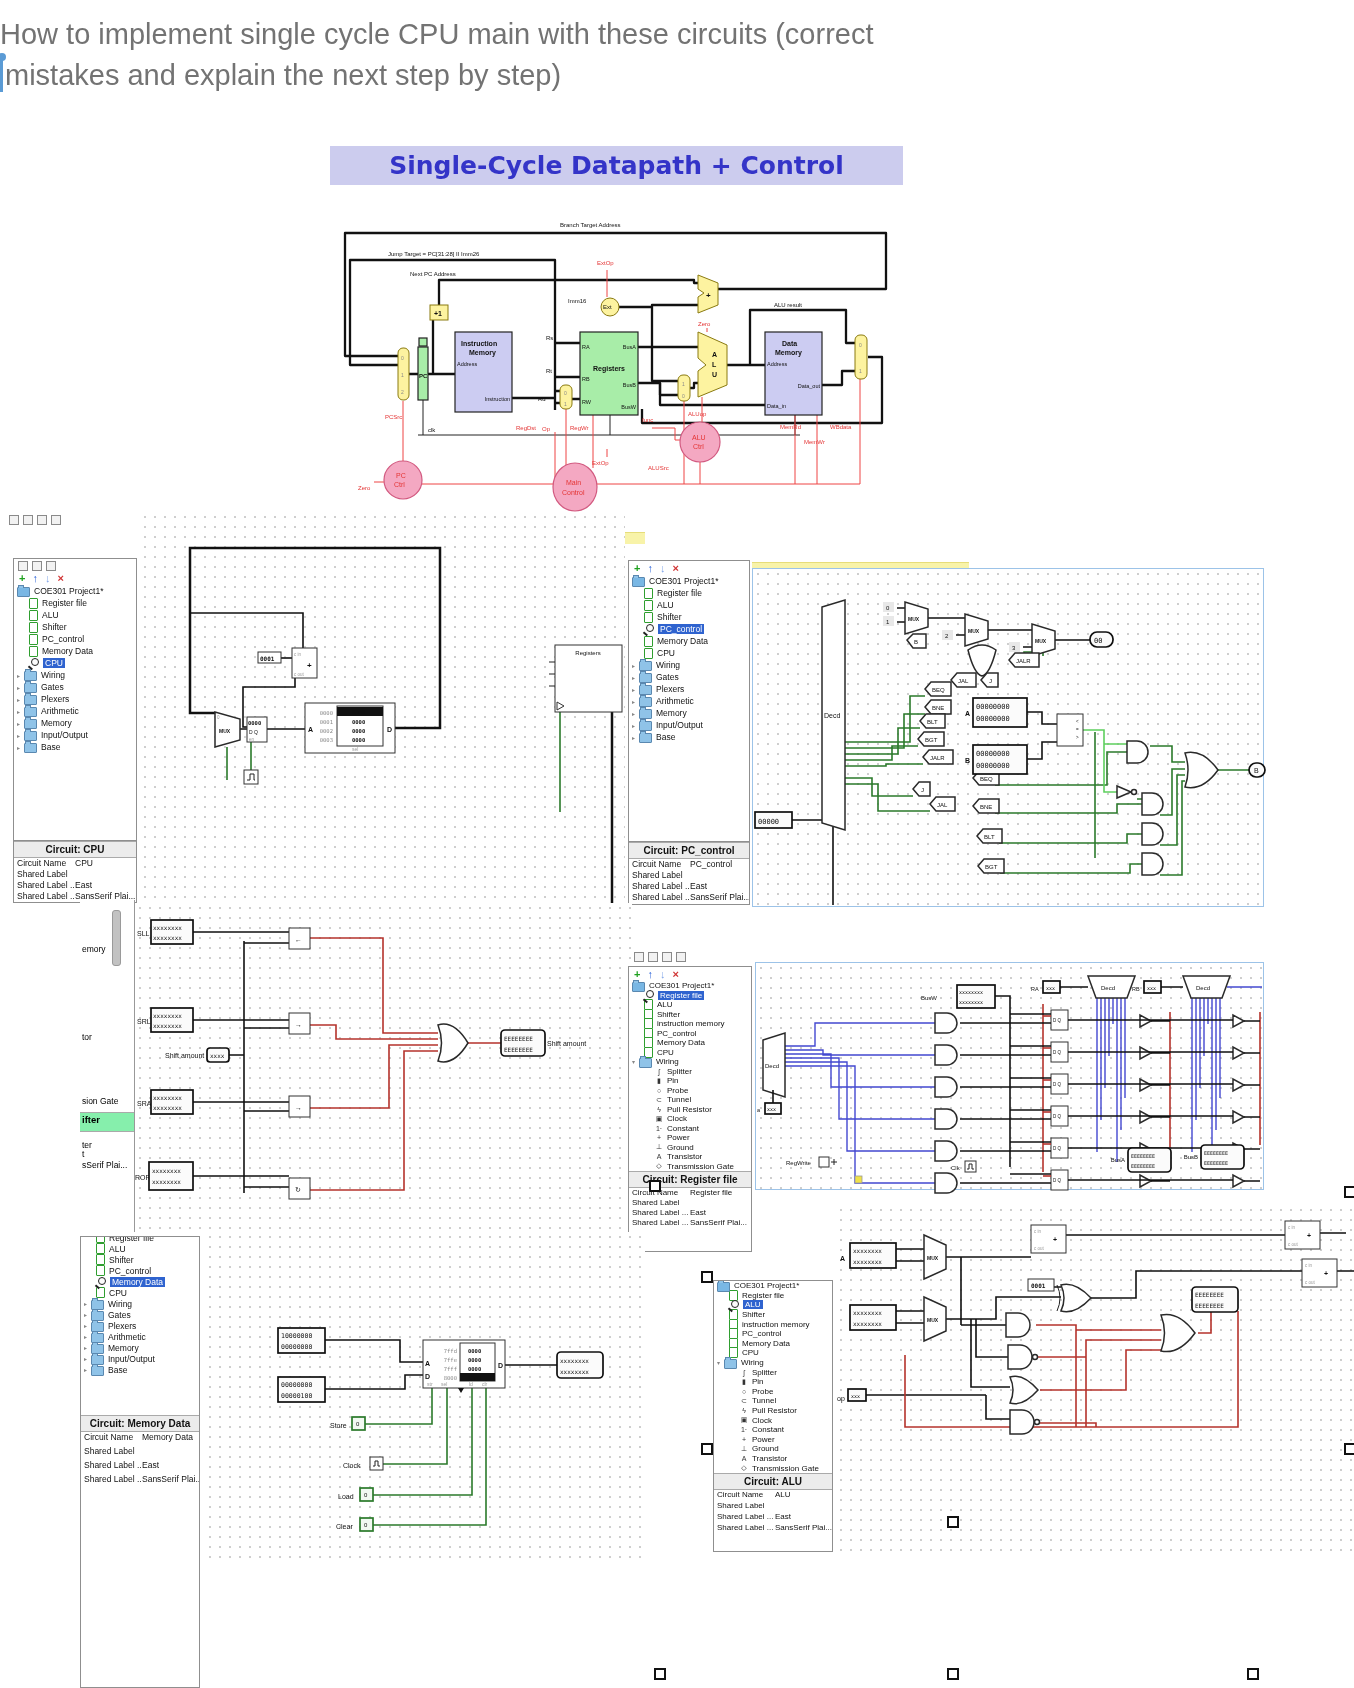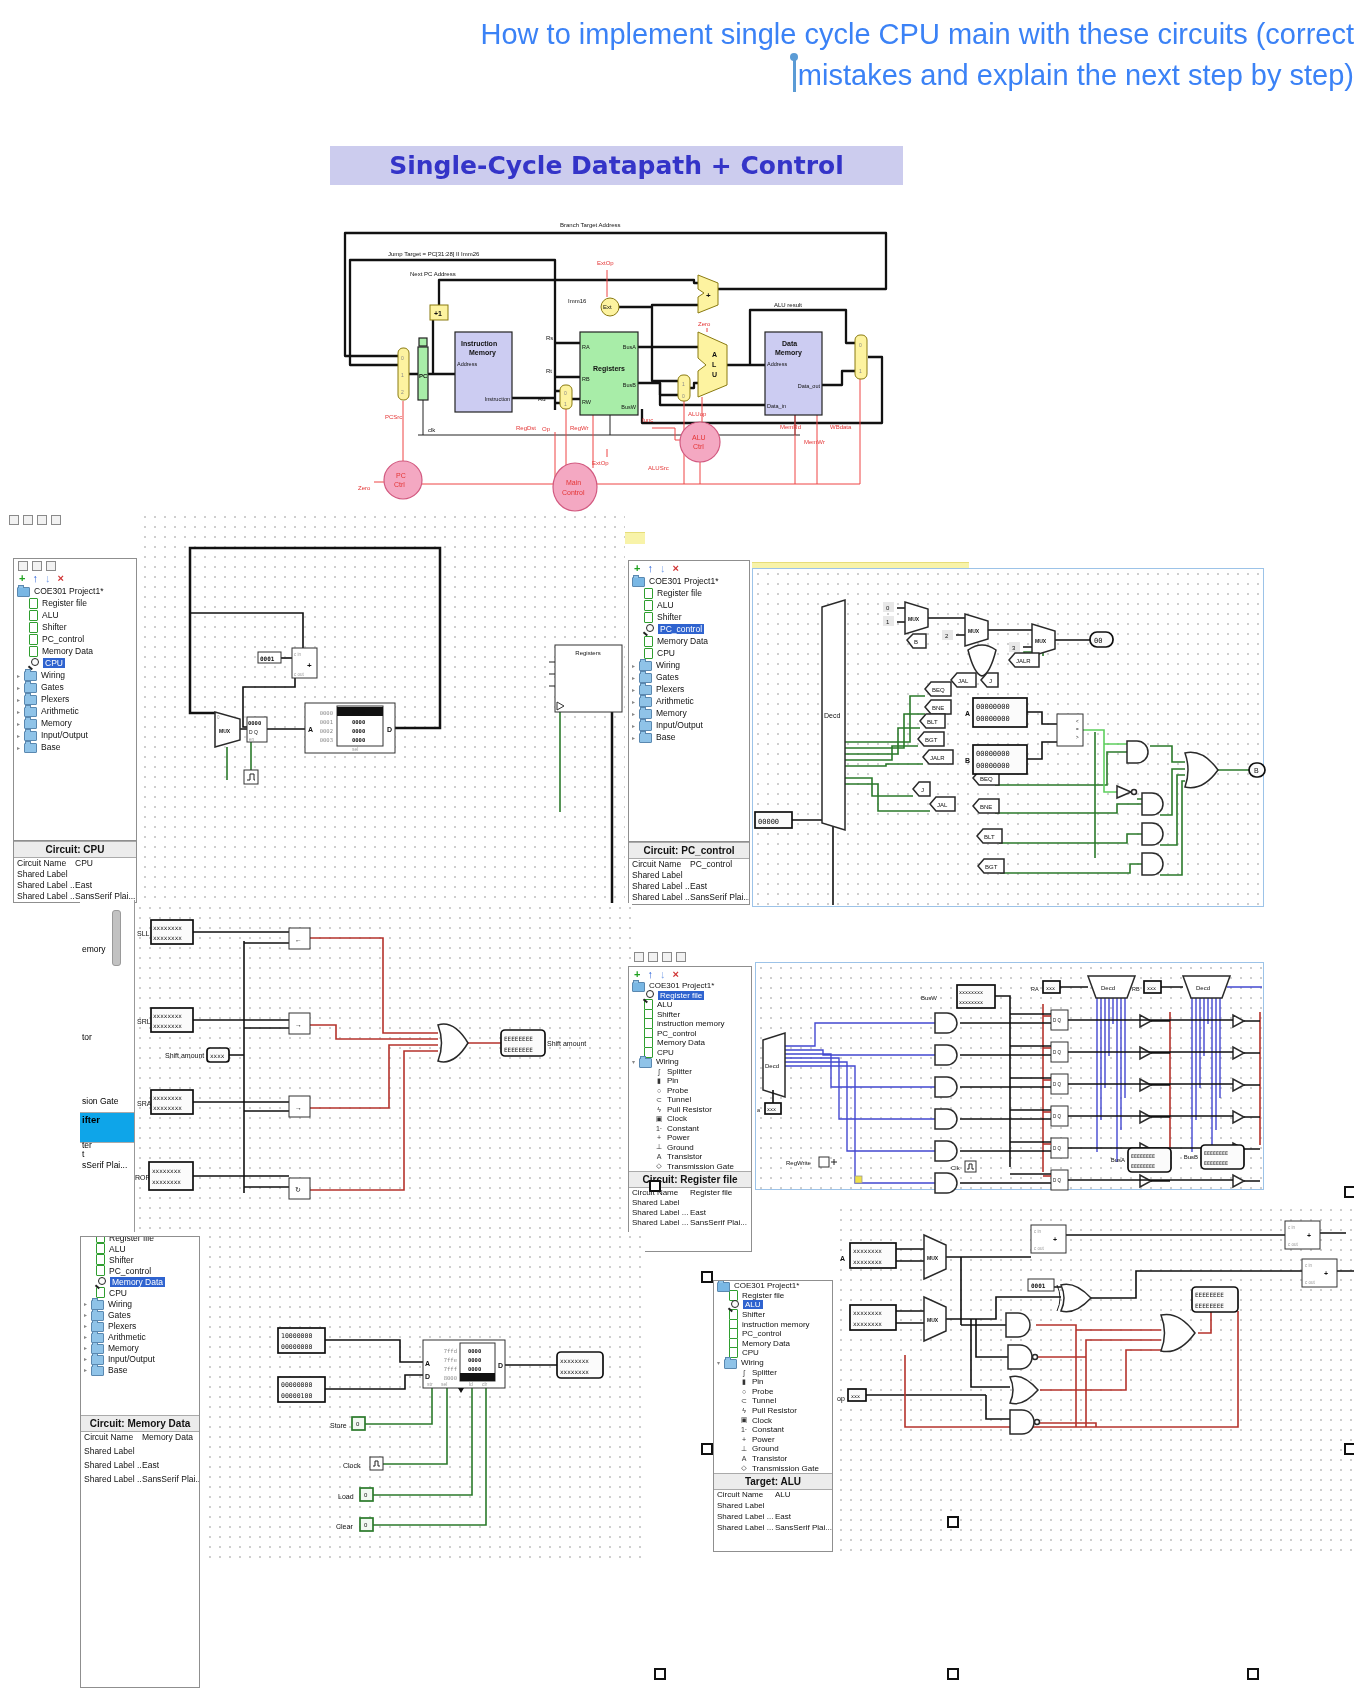--- a/index.html
+++ b/index.html
@@ -1,18 +1,18 @@
 <!DOCTYPE html>
 <html><head>
 <meta charset="utf-8">
 <style>
   html,body{margin:0;padding:0;background:#fff}
   .page{position:relative;width:1354px;height:1688px;background:#fff;overflow:hidden;font-family:"Liberation Sans",sans-serif}
   
-  .title{position:absolute;top:14px;left:0;width:100%;text-align:right;font-size:29px;line-height:41px;color:#3b82f6;font-family:"Liberation Sans",sans-serif}
+  .title{position:absolute;top:14px;left:0;width:100%;text-align:left;font-size:29px;line-height:41px;color:#737373;font-family:"Liberation Sans",sans-serif}
   .cursor{display:inline-block;width:3px;height:33px;background:#5b9bd5;vertical-align:-7px;position:relative;margin-right:2px}
   .cursor::before{content:"";position:absolute;top:-6px;left:-2.5px;width:8px;height:8px;border-radius:50%;background:#5b9bd5}
   
   .dp-header{position:absolute;left:330px;top:146px;width:573px;height:39px;background:#ccccee;color:#3434c8;font-family:"DejaVu Sans",sans-serif;font-weight:bold;font-size:25px;text-align:center;line-height:39px}
   .ystrip{position:absolute;background:#f8f3a9;border-top:1px solid #e6dd7a}
   
   .canvas{position:absolute;background-color:#fff;background-image:radial-gradient(circle,#bdbdbd 0.6px,transparent 1px);background-size:10px 10px}
   .bluebrd{border:1px solid #9cc3e8}
   
   .win{position:absolute;background:#fff;border:1px solid #8f8f8f;box-sizing:border-box;overflow:hidden;font-size:8.5px;color:#111;--rh:12px}
@@ -34,21 +34,21 @@
   .ti.mag::before{content:"";position:absolute;width:6px;height:6px;border:1.4px solid #222;border-radius:50%;background:#fcfcfc;top:0;left:2px}
   .ti.mag::after{content:"";position:absolute;width:5px;height:1.6px;background:#222;transform:rotate(40deg);bottom:-1px;left:-1px}
   .ti.gl{border:none;width:auto;height:auto;font-size:7px;color:#333;min-width:8px;text-align:center;background:none}
   .phead{font-weight:bold;text-align:center;font-size:10px;background:#ececec;border-top:1px solid #aaa;border-bottom:1px solid #aaa;padding:2px 0}
   .prow{display:flex;height:var(--ph,11px);padding-left:3px}
   .pk{width:58px;flex:0 0 auto;overflow:hidden;white-space:nowrap}
   .pv{white-space:nowrap;overflow:hidden}
   
   .stripPanel{position:absolute;left:80px;top:900px;width:54px;height:332px;background:#fff;border-right:1px solid #999;font-size:8.5px;overflow:hidden}
   .frag{position:absolute;left:2px;white-space:nowrap}
-  .fragHead{position:absolute;left:0;width:54px;background:#0ea5e9;border-top:1px solid #aaa;border-bottom:1px solid #aaa;font-weight:bold;padding:1px 0 17px 2px;font-size:9.5px}
+  .fragHead{position:absolute;left:0;width:54px;background:#86efac;border-top:1px solid #aaa;border-bottom:1px solid #aaa;font-weight:bold;padding:1px 0 6px 2px;font-size:9.5px}
   .sbar{position:absolute;left:32px;top:10px;width:7px;height:54px;background:#c2c2c2;border:1px solid #9a9a9a;border-radius:3px}
   .hdl{position:absolute;width:12px;height:12px;background:#fff;border:2px solid #111;box-sizing:border-box}
   
   svg{position:absolute;overflow:visible}
   svg text{font-family:"Liberation Sans",sans-serif;fill:#111}
   .mo{font-family:"DejaVu Sans Mono",monospace}
   .t4{font-size:4.5px}.t5{font-size:5px}.t55{font-size:5.5px}.t6{font-size:6px}.t65{font-size:6.5px}.t7{font-size:7px}.t8{font-size:8px}
   .b{font-weight:bold}.gy{fill:#8a8a8a}.rtx{fill:#e43535}.gytx{fill:#9a9a9a}
   .k{stroke:#111;stroke-width:2.3;fill:none;stroke-linejoin:round}
   .k1{stroke:#222;stroke-width:1;fill:none}
@@ -1094,21 +1094,21 @@
         </div>
         <div class="titem ind2">
           <span class="ti gl">A</span>
           <span class="tl">Transistor</span>
         </div>
         <div class="titem ind2">
           <span class="ti gl">◇</span>
           <span class="tl">Transmission Gate</span>
         </div>
       </div>
-    <div class="phead">Target: ALU</div>
+    <div class="phead">Circuit: ALU</div>
     <div style="--ph:11px">
         <div class="prow">
           <span class="pk">Circuit Name</span>
           <span class="pv">ALU</span>
         </div>
         <div class="prow">
           <span class="pk">Shared Label</span>
           <span class="pv"></span>
         </div>
         <div class="prow">

